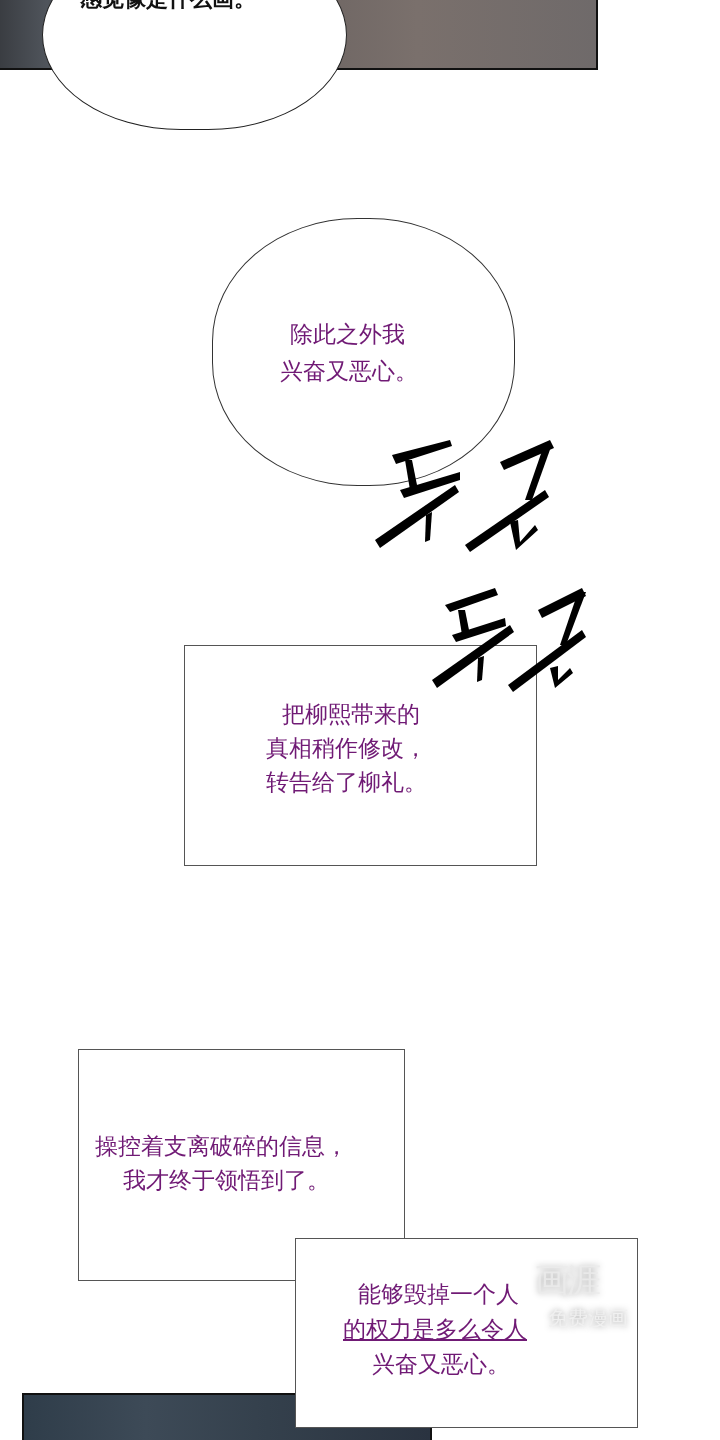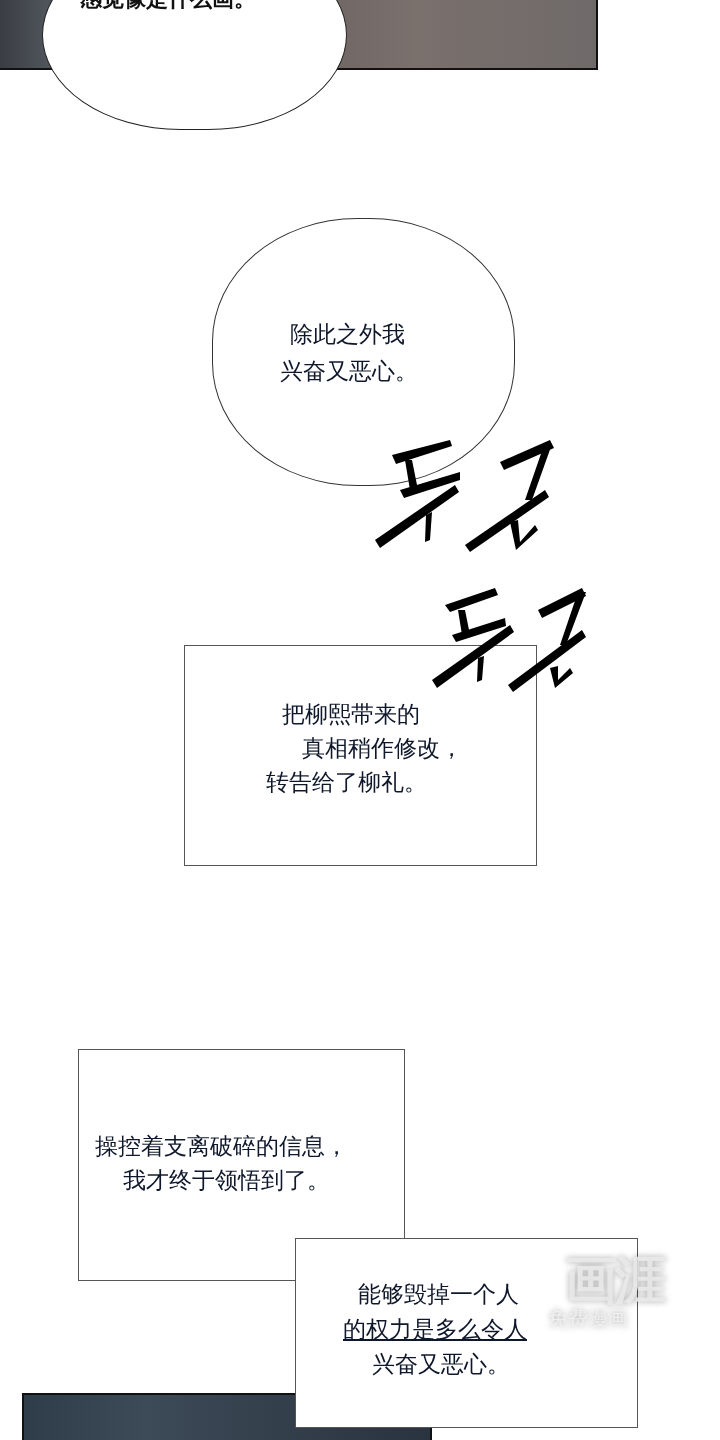--- a/index.html
+++ b/index.html
@@ -22,53 +22,53 @@
   }
   .top-bubble-text {
     left: 80px; top: -16px; font-size: 22px; color: #111; white-space: nowrap; font-weight: bold;
   }
   .bubble2 {
     left: 212px; top: 218px; width: 303px; height: 268px;
     border: 1.5px solid #333; border-radius: 48% / 46%;
     background: #fff; box-sizing: border-box;
   }
   .caption {
-    position: absolute; text-align: center; color: #0f172a; font-size: 23px; line-height: 33px;
+    position: absolute; text-align: center; color: #701a75; font-size: 23px; line-height: 33px;
     white-space: nowrap;
   }
   .box {
     background: #fff; border: 1.5px solid #555; box-sizing: border-box;
   }
   .sfx { color: #000; }
   .bottom-panel {
     left: 22px; top: 1393px; width: 410px; height: 60px;
     border: 2px solid #111; box-sizing: border-box;
     background: linear-gradient(90deg, #2f3d4a 0%, #3d4a57 30%, #34404c 60%, #2a3340 100%);
   }
   .watermark {
     left: 535px; top: 1255px; width: 130px; height: 100px; color: rgba(255,255,255,0.92);
     text-shadow: 0 0 6px rgba(0,0,0,0.35);
   }
-  .wm-big { font-size: 52px; font-weight: bold; letter-spacing: -2px; line-height: 50px; color: rgba(235,235,235,0.85); text-align: right; }
+  .wm-big { font-size: 34px; font-weight: normal; letter-spacing: -2px; line-height: 50px; color: rgba(235,235,235,0.85); }
   .wm-small { font-size: 20px; line-height: 26px; margin-left: 13px; color: rgba(240,240,240,0.95); }
 </style>
 </head>
 <body>
 
 <div class="abs top-panel"></div>
 <div class="abs top-bubble"></div>
 <div class="abs top-bubble-text">感觉像是什么画。</div>
 
 <div class="abs bubble2"></div>
 <div class="caption" style="left:290px; top:318px;">除此之外我</div>
 <div class="caption" style="left:280px; top:355px;">兴奋又恶心。</div>
 
 <div class="abs box" style="left:184px; top:645px; width:353px; height:221px;"></div>
 <div class="caption" style="left:282px; top:698px;">把柳熙带来的</div>
-<div class="caption" style="left:266px; top:732px;margin-left:36px;">真相稍作修改，</div>
+<div class="caption" style="left:266px; top:732px;">真相稍作修改，</div>
 <div class="caption" style="left:266px; top:766px;">转告给了柳礼。</div>
 
 <svg class="abs sfx" style="left:360px; top:430px;" width="240" height="270" viewBox="0 0 240 270">
   <g fill="#000">
 
     <path d="M32 25 L90 10 L92 16 L36 34 Z"></path>
     <path d="M45 30 L52 30 L58 60 L50 60 Z"></path>
     <path d="M40 60 L100 42 L100 50 L44 68 Z"></path>
     <path d="M15 110 L95 55 L99 62 L20 118 Z"></path>
     <path d="M66 85 L72 82 L70 110 L65 112 Z"></path>

